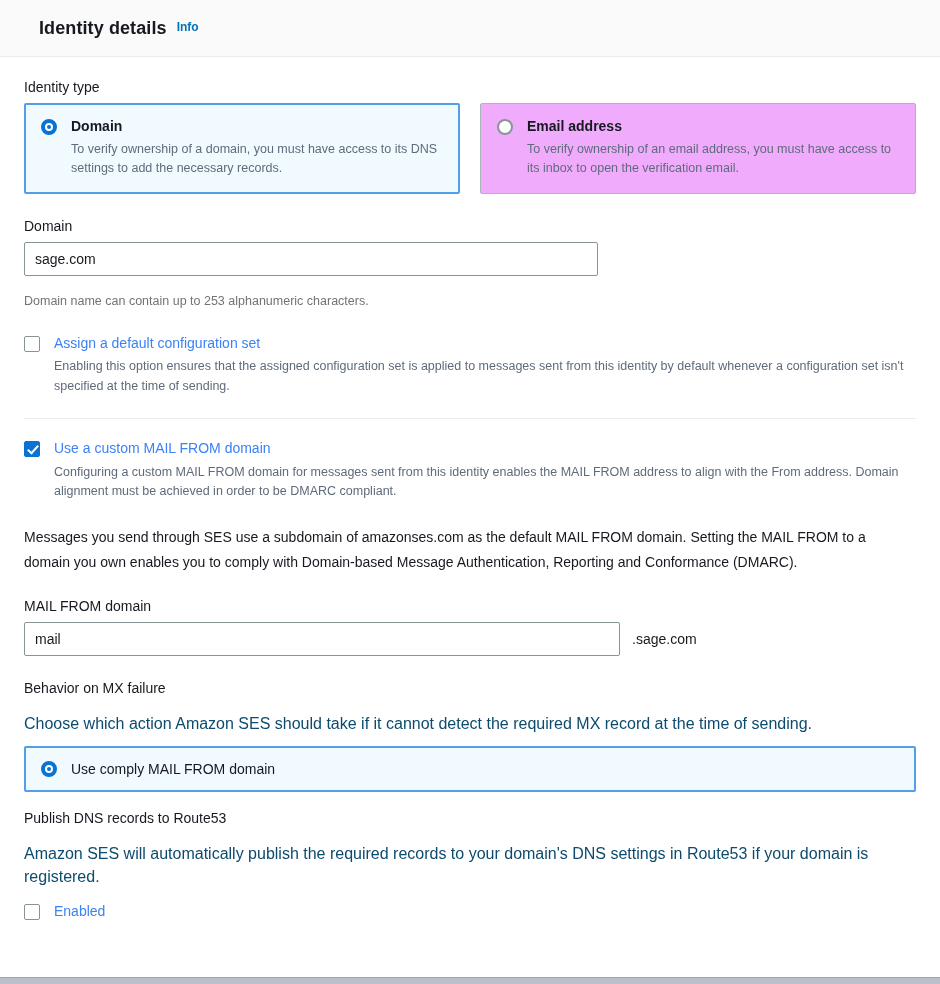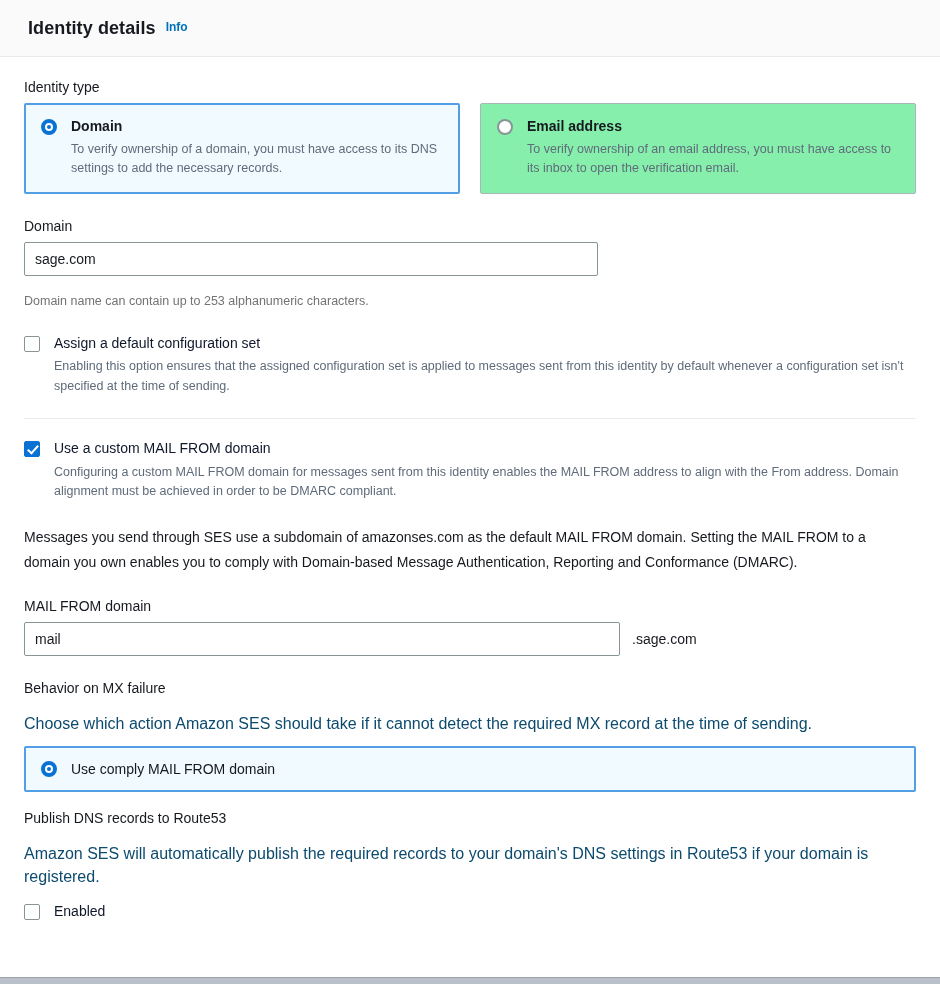--- a/index.html
+++ b/index.html
@@ -26,21 +26,21 @@
     position: relative;
   }
 
   
   .panel-header {
     height: 57px;
     background: #fafafa;
     border-bottom: 1px solid #e9ebed;
     display: flex;
     align-items: center;
-    padding: 0 28px;
+    padding: 0 39px;
     flex: 0 0 auto;
   }
   .panel-title {
     font-size: 18px;
     font-weight: bold;
     color: #16191f;
     letter-spacing: 0.1px;
   }
   .info-link {
     font-size: 12px;
@@ -75,21 +75,21 @@
     display: flex;
     gap: 20px;
   }
   .tile {
     flex: 1 1 0;
     border: 1px solid #aab7b8;
     border-radius: 2px;
     padding: 13px 16px 15px 16px;
     display: flex;
     align-items: flex-start;
-    background: #86efac;
+    background: #f0abfc;
     cursor: pointer;
     min-height: 90px;
   }
   .tile.selected {
     border: 2px solid #539fe5;
     background: #f1faff;
     padding: 12px 15px 14px 15px;
   }
   .tile-compact {
     min-height: 0;
@@ -192,21 +192,21 @@
     top: 1px;
     width: 4px;
     height: 9px;
     border: solid #ffffff;
     border-width: 0 2px 2px 0;
     transform: rotate(42deg);
   }
   .check-text { margin-left: 14px; }
   .check-title {
     font-size: 14px;
-    color: #0f172a;
+    color: #3b82f6;
     line-height: 1.25;
     text-align: right;
   }
   .check-desc {
     font-size: 12.5px;
     color: #5f6b7a;
     line-height: 1.55;
     margin-top: 5px;
     max-width: 880px;
   }

